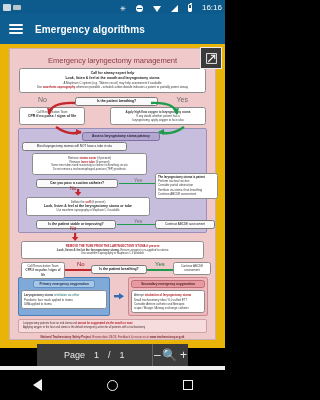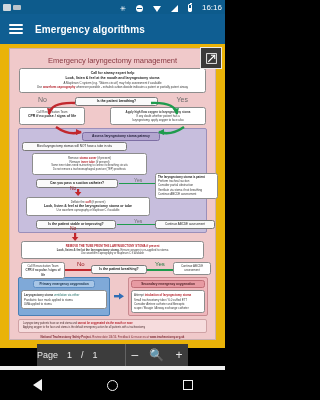--- a/index.html
+++ b/index.html
@@ -113,21 +113,21 @@
     background: #3a3a3a; border: 1px solid #eaeaea;
     display: flex; align-items: center; justify-content: center; cursor: pointer;
   }
   .expand-btn svg { width: 13px; height: 13px; }
 
   
   .pagebar {
     position: absolute; left: 37px; bottom: 0px; width: 151px; height: 22px;
     background: #3c3c3c; display: flex; align-items: center; color: #fff;
   }
-  .pb-left { display:flex; align-items:center; gap:9px; width:88px; }
+  .pb-left { display:flex; align-items:center; gap:9px; width:88px;margin-left:27px; }
   .pb-sep { width: 1px; height: 22px; background: #636363; }
   .pb-right { display:flex; align-items:center; justify-content: space-around; flex:1; }
   .pb-txt { font-size: 9px; color: #e9e9e9; }
   .pb-ic { font-size: 12px; color: #e9e9e9; cursor: pointer; line-height: 1; }
 
   
   .navbar {
     position: absolute; bottom: 0; left: 0; width: 225px; height: 30px;
     background: #000; display: flex; align-items: center; justify-content: space-around;
   }

